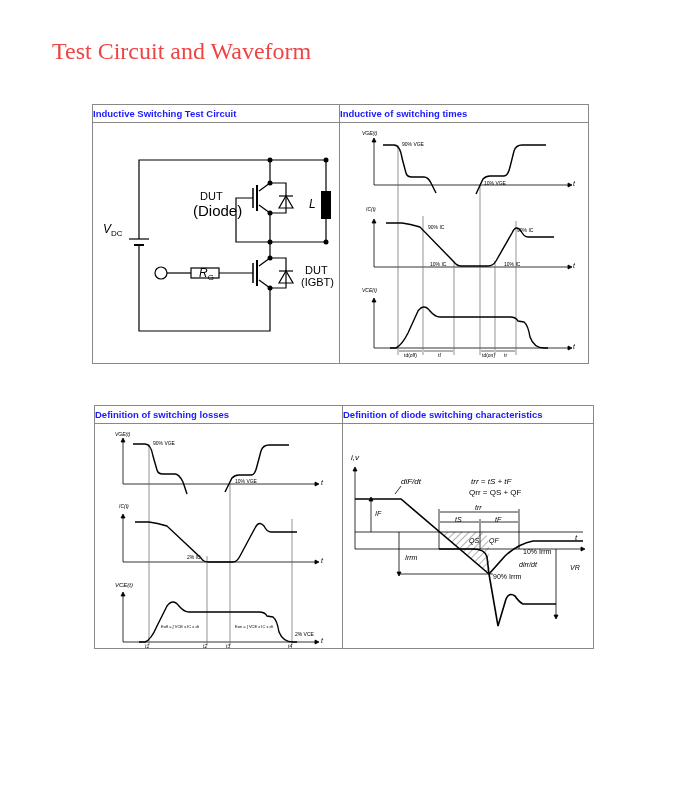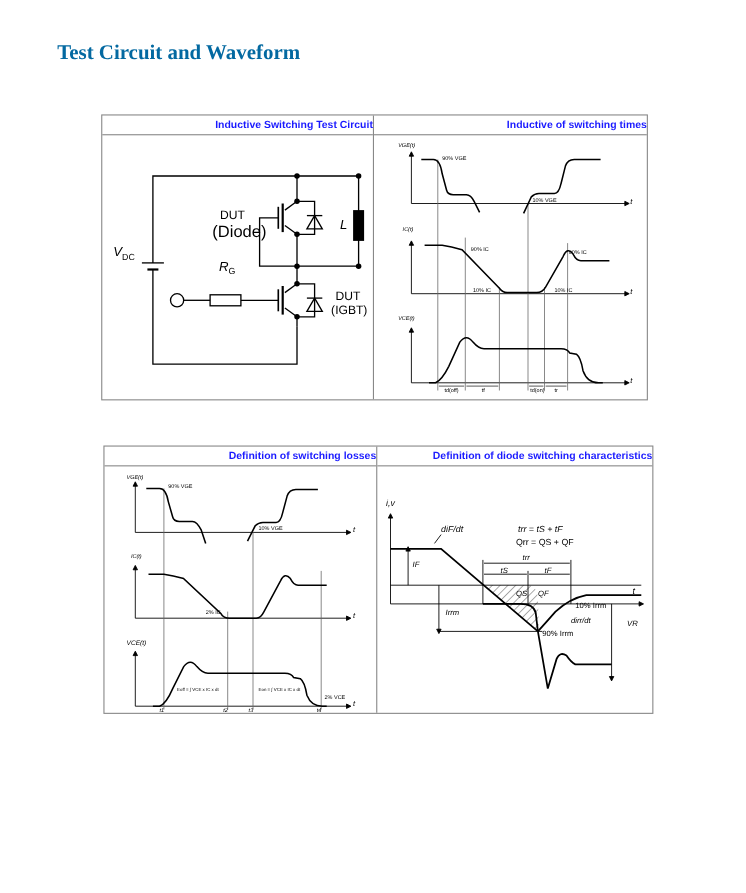--- a/index.html
+++ b/index.html
@@ -1,20 +1,20 @@
 <!DOCTYPE html>
 <html><head>
 <meta charset="utf-8">
 <style>
   html, body { margin:0; padding:0; background:#ffffff; }
   body { width:678px; height:812px; position:relative; overflow:hidden; font-family:"Liberation Sans", sans-serif; }
-  .page-title { position:absolute; left:52px; top:38px; font-family:"Liberation Serif", serif; font-weight:bold; font-size:19px; color:#0369a1; }
+  .page-title { position:absolute; left:52px; top:38px; font-family:"Liberation Serif", serif; font-weight:normal; font-size:24px; color:#ef4444; }
   .box { position:absolute; border:1px solid #888; background:#fff; }
   .cell { position:absolute; top:0; bottom:0; }
-  .cell-head { position:absolute; left:0; right:0; top:0; height:17px; border-bottom:1px solid #888; text-align:right; color:#1a1aff; font-weight:bold; font-size:9.5px; line-height:17px; }
+  .cell-head { position:absolute; left:0; right:0; top:0; height:17px; border-bottom:1px solid #888; text-align:left; color:#1a1aff; font-weight:bold; font-size:9.5px; line-height:17px; }
   .cell-body { position:absolute; left:0; right:0; top:18px; bottom:0; }
   .divider { position:absolute; top:0; bottom:0; width:1px; background:#888; }
   svg { position:absolute; left:0; top:0; overflow:visible; }
 </style>
 </head>
 <body>
 
 <div class="page-title">Test Circuit and Waveform</div>
 
 <div class="box" style="left:92px; top:104px; width:495px; height:258px;">
@@ -69,21 +69,21 @@
           <circle cx="177" cy="135" r="2.5"></circle>
             <circle cx="177" cy="165" r="2.5"></circle>
         </g>
       </svg>
       <span style="position:absolute;left:107px;top:67px;font-size:11px;">DUT</span>
       <span style="position:absolute;left:100px;top:79px;font-size:15px;">(Diode)</span>
       <span style="position:absolute;left:212px;top:141px;font-size:11px;">DUT</span>
       <span style="position:absolute;left:208px;top:153px;font-size:11px;">(IGBT)</span>
       <span style="position:absolute;left:216px;top:74px;font-size:12px;font-style:italic;">L</span>
       <span style="position:absolute;left:10px;top:99px;font-size:12px;font-style:italic;"><span>V</span><sub style="font-size:8px;font-style:normal;">DC</sub></span>
-      <span style="position:absolute;left:106px;top:112px;font-size:12px;font-style:italic;"><span>R</span><sub style="font-size:8px;font-style:normal;">G</sub></span>
+      <span style="position:absolute;left:106px;top:143px;font-size:12px;font-style:italic;"><span>R</span><sub style="font-size:8px;font-style:normal;">G</sub></span>
     </div>
   </div>
 
   <div class="cell" style="left:247px; width:248px;">
     <div class="cell-head">Inductive of switching times</div>
     <div class="cell-body">
       <svg width="248" height="240" viewBox="0 0 248 240">
         <g stroke="#000" stroke-width="0.8" fill="none">
 
           <line x1="34" y1="62" x2="34" y2="17"></line>

